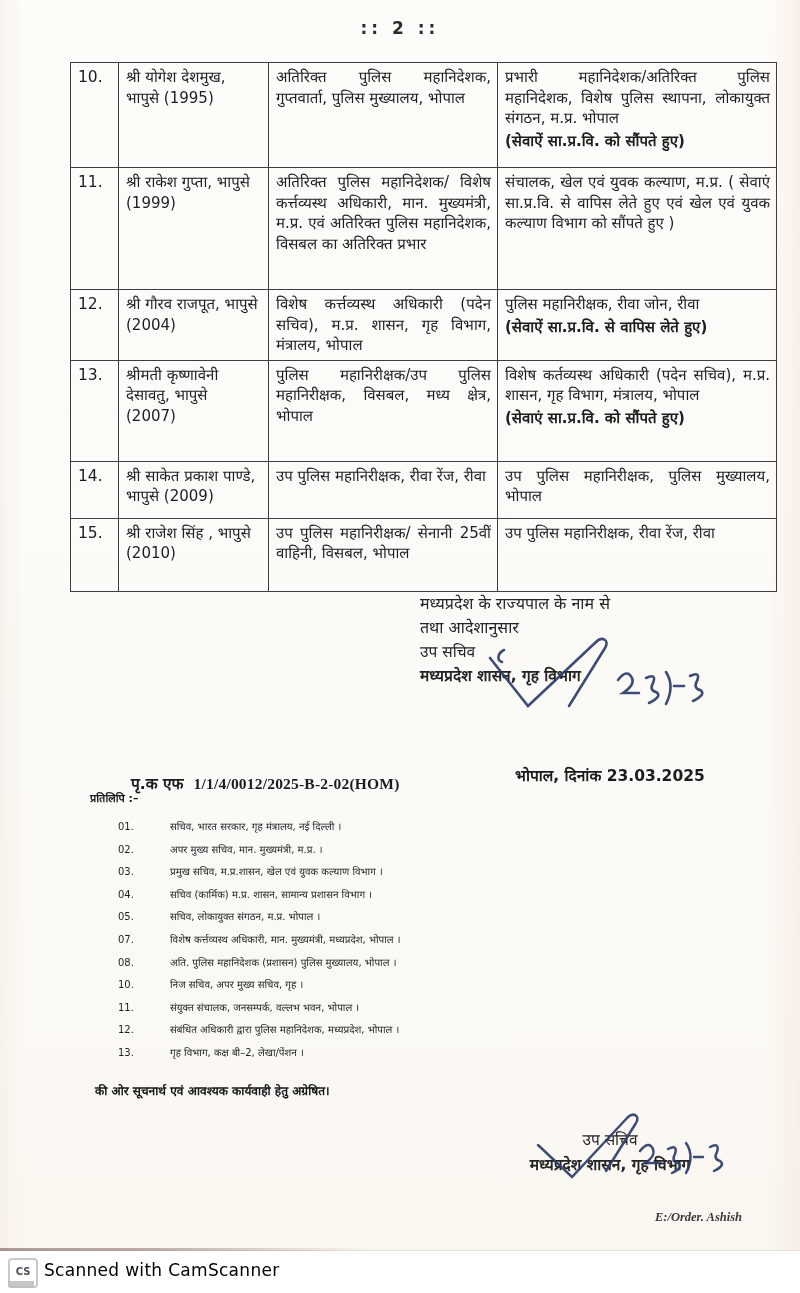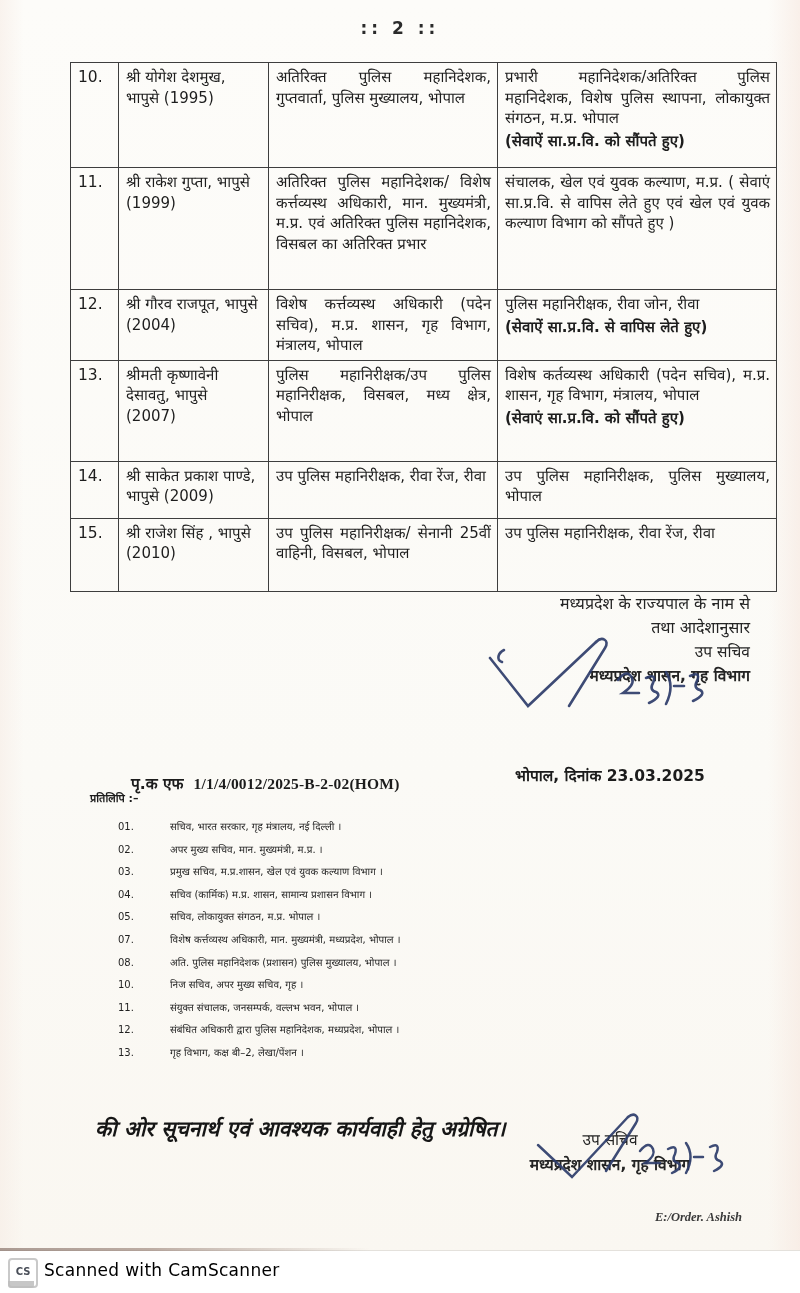--- a/index.html
+++ b/index.html
@@ -30,42 +30,42 @@
     vertical-align:top;
     padding:4px 6px 4px 7px;
   }
   td.sn{text-align:left;padding-left:9px;font-size:15.5px;}
   td.fr,td.to{text-align:justify;}
   .remark{font-weight:700;margin-top:2px;}
   tr.rh-0{height:105px;} tr.rh-1{height:122px;} tr.rh-2{height:70px;}
   tr.rh-3{height:101px;} tr.rh-4{height:57px;}  tr.rh-5{height:73px;}
   
   .closing{
-    position:absolute;left:420px;top:592px;width:330px;text-align:right;
+    position:absolute;left:420px;top:592px;width:330px;text-align:left;
     font-size:16px;line-height:24px;color:#242424;font-weight:500;
   }
   .closing .name{margin-top:56px;font-size:15.5px;}
   .closing .title{font-size:15.5px;}
   .closing .org{font-size:15.5px;font-weight:600;}
   .sig1{position:absolute;left:468px;top:628px;width:250px;height:105px;pointer-events:none;}
   .sig2{position:absolute;left:520px;top:1105px;width:220px;height:85px;pointer-events:none;}
   
   .refline{position:absolute;left:90px;top:764px;width:660px;font-size:15.5px;font-weight:700;color:#1c1c1c;}
   .refline .refno{position:absolute;left:0;top:8px;white-space:nowrap;margin-left:41px;}
   .refline .refno .num{font-family:"Liberation Serif","DejaVu Serif",serif;letter-spacing:.2px;margin-left:10px;}
   .refline .placedate{position:absolute;left:425px;top:0;white-space:nowrap;}
   .copylabel{position:absolute;left:90px;top:790px;font-size:11px;font-weight:700;color:#1c1c1c;}
   
   .copies{position:absolute;left:118px;top:818px;width:600px;font-size:10px;color:#1f1f1f;}
   .copy-row{display:flex;margin-bottom:4.6px;line-height:18px;}
   .copy-row .cno{width:52px;flex:none;}
   .copy-row .ctext{flex:1;}
   .forward{
-    position:absolute;left:95px;top:1114px;width:560px;
-    font-size:21px;font-weight:700;font-style:italic;color:#161616;
+    position:absolute;left:95px;top:1082px;width:560px;
+    font-size:12px;font-weight:700;color:#161616;
   }
   
   .botsig{
     position:absolute;left:460px;top:1128px;width:300px;text-align:center;
     font-size:15.5px;line-height:25px;color:#242424;
   }
   .botsig .org{font-weight:600;}
   .filenote{
     position:absolute;right:58px;top:1210px;
     font-size:12.5px;font-weight:700;font-style:italic;color:#3a3a3a;

